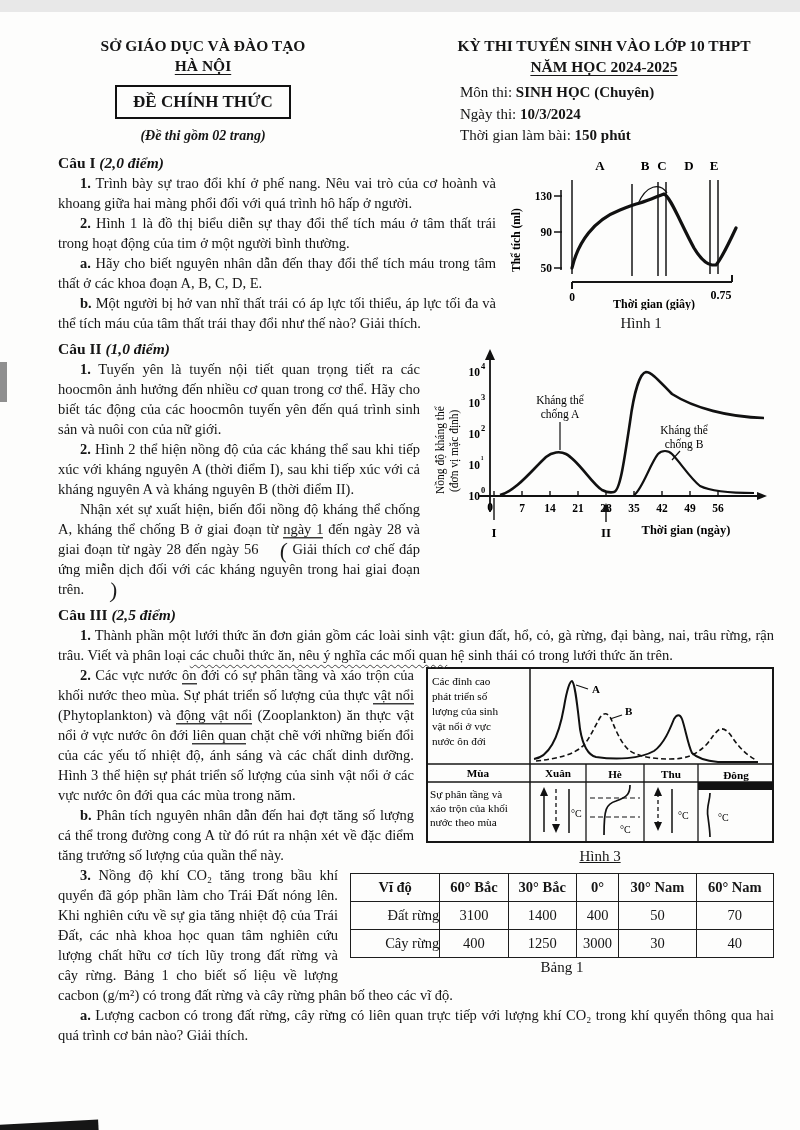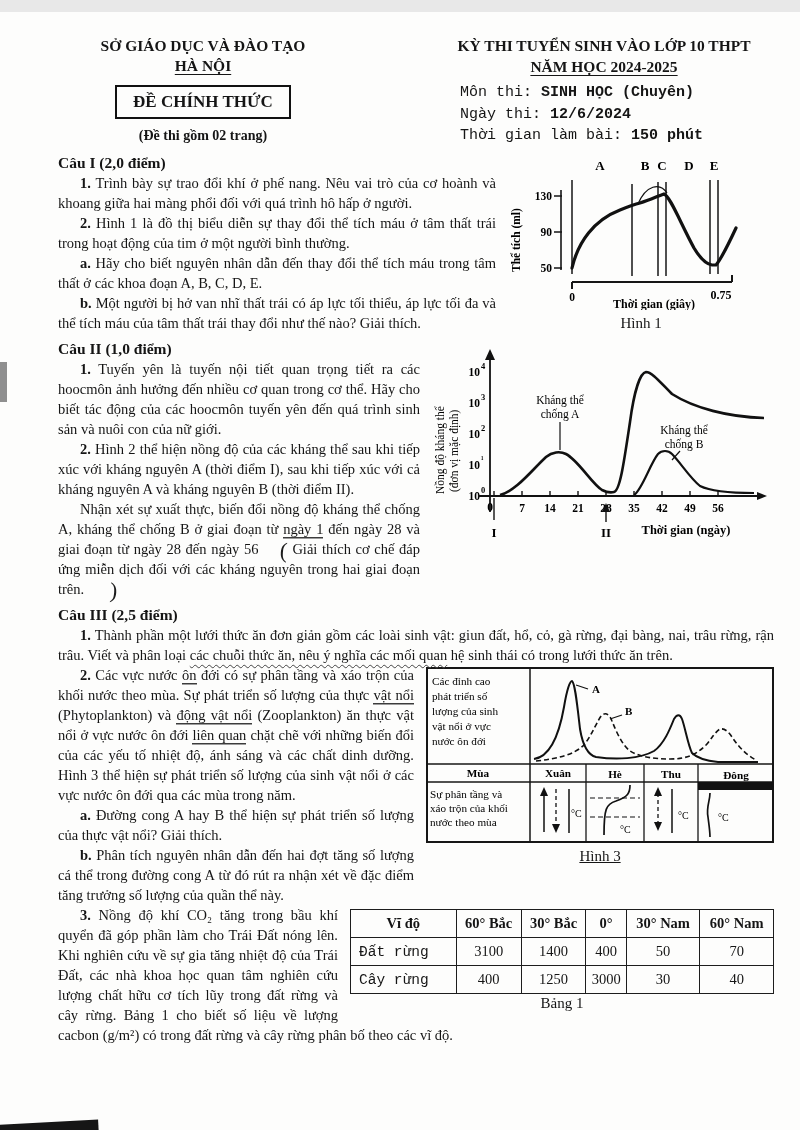--- a/index.html
+++ b/index.html
@@ -1,46 +1,46 @@
 <!DOCTYPE html>
 <html><head>
 <meta charset="utf-8">
 <style>
   html,body{margin:0;padding:0;background:#e8e8e8;}
   .page{position:relative;width:800px;height:1130px;margin:12px auto;background:#fdfdfc;
         font-family:"Liberation Serif",serif;color:#151515;overflow:hidden;}
   .content{padding:24px 26px 0 58px;}
   .b{font-weight:bold;}
-  .bi{font-weight:bold;}
+  .bi{font-weight:bold;font-style:italic;}
   .u{text-decoration:underline;text-underline-offset:3px;}
   
   .hdr{display:flex;justify-content:space-between;align-items:flex-start;}
   .hdr-left{width:290px;text-align:center;font-size:15.5px;line-height:1.3;}
   .box{display:inline-block;border:2.2px solid #111;padding:4px 16px;margin:9px auto 8px;font-size:17px;}
   .pages-note{font-size:14px;}
   .hdr-right{width:340px;text-align:center;font-size:15.5px;line-height:1.35;}
-  .meta{text-align:left;margin-top:4px;padding-left:26px;font-size:15px;line-height:1.45;font-family:Liberation Mono, monospace;}
+  .meta{text-align:left;margin-top:4px;padding-left:26px;font-size:15px;line-height:1.45;}
   
   .sec{margin-top:7px;}
   .sec-clear{clear:both;}
   h3.cau{font-size:15.5px;margin:6px 0 1px;font-weight:normal;}
   p.para{margin:0;font-size:14.5px;line-height:20px;text-align:justify;text-indent:22px;}
   
   .fig{float:right;text-align:center;}
   .fig1-wrap{width:266px;margin:0 0 2px 12px;}
   .fig2-wrap{width:342px;margin:2px 0 40px 12px;}
   .fig3-wrap{width:348px;margin:2px 0 4px 12px;text-decoration:underline;}
   .caption{font-size:15px;margin-top:1px;}
   svg text{font-family:"Liberation Serif",serif;}
   
   .tbl-wrap{float:right;width:424px;margin:4px 0 2px 12px;text-align:center;}
   table.bang{border-collapse:collapse;width:100%;}
   table.bang th,table.bang td{border:1.7px solid #1d1d1d;font-size:14.5px;padding:3px 0;text-align:center;height:21px;}
   table.bang th{font-weight:bold;}
-  table.bang td.rowlab{text-align:left;padding-left:8px;font-family:Liberation Mono, monospace;}
+  table.bang td.rowlab{text-align:right;padding-left:8px;}
   
   .pen-u{box-shadow:inset 0 -2px 0 #fdfdfc, 0 1.5px 0 #3c3c3c;}
   .pen-wavy{text-decoration:underline;text-decoration-style:wavy;text-decoration-color:#444;text-decoration-thickness:1px;text-underline-offset:4px;}
   .pen-paren{font-size:22px;line-height:0;vertical-align:-3px;color:#1c1c1c;display:inline-block;transform:rotate(4deg);}
   
   .edge-tab{position:absolute;left:0;top:350px;width:7px;height:40px;background:#8f8f8f;}
   .corner-bar{position:absolute;left:-6px;bottom:2px;width:105px;height:15px;background:#161616;transform:rotate(-3deg);transform-origin:left bottom;}
 </style>
 </head>
 <body>
@@ -53,21 +53,21 @@
         <div class="b">SỞ GIÁO DỤC VÀ ĐÀO TẠO</div>
         <div class="b u">HÀ NỘI</div>
         <div><span class="box b">ĐỀ CHÍNH THỨC</span></div>
         <div class="bi pages-note">(Đề thi gồm 02 trang)</div>
       </div>
       <div class="hdr-right">
         <div class="b">KỲ THI TUYỂN SINH VÀO LỚP 10 THPT</div>
         <div class="b u">NĂM HỌC 2024-2025</div>
         <div class="meta">
           <div><span>Môn thi: </span><span class="b">SINH HỌC (Chuyên)</span></div>
-          <div><span>Ngày thi: </span><span class="b">12/6/2024</span></div>
+          <div><span>Ngày thi: </span><span class="b">10/3/2024</span></div>
           <div><span>Thời gian làm bài: </span><span class="b">150 phút</span></div>
         </div>
       </div>
     </div>
 
     <div class="sec">
       <div class="fig fig1-wrap">
         <svg width="266" height="156" viewBox="0 0 266 156">
           <g>
             <text transform="translate(12,118) rotate(-90)" font-size="11.5" font-weight="bold">Thể tích (ml)</text>
@@ -155,21 +155,21 @@
             <text x="62" y="195" font-size="13" font-weight="bold" text-anchor="middle">I</text>
             <line x1="174" y1="180" x2="174" y2="166" stroke="#111" stroke-width="1.4"></line>
             <polygon points="174,161 170,170 178,170" fill="#111"></polygon>
             <text x="174" y="195" font-size="13" font-weight="bold" text-anchor="middle">II</text>
           </g>
         </svg>
       </div>
       <h3 class="cau"><span class="b">Câu II</span><span class="bi"> (1,0 điểm)</span></h3>
       <p class="para"><span class="b">1.</span><span> Tuyến yên là tuyến nội tiết quan trọng tiết ra các hoocmôn ảnh hưởng đến nhiều cơ quan trong cơ thể. Hãy cho biết tác động của các hoocmôn tuyến yên đến quá trình sinh sản và nuôi con của nữ giới.</span></p>
       <p class="para"><span class="b">2.</span><span> Hình 2 thể hiện nồng độ của các kháng thể sau khi tiếp xúc với kháng nguyên A (thời điểm I), sau khi tiếp xúc với cả kháng nguyên A và kháng nguyên B (thời điểm II).</span></p>
-      <p class="para"><span>Nhận xét sự xuất thực, biến đổi nồng độ kháng thể chống A, kháng thể chống B ở giai đoạn từ </span><span class="pen-u">ngày 1</span><span> đến ngày 28 và giai đoạn từ ngày 28 đến ngày 56</span><span class="pen-paren">(</span><span> Giải thích cơ chế đáp ứng miễn dịch đối với các kháng nguyên trong hai giai đoạn trên. </span><span class="pen-paren">)</span></p>
+      <p class="para"><span>Nhận xét sự xuất hiện, biến đổi nồng độ kháng thể chống A, kháng thể chống B ở giai đoạn từ </span><span class="pen-u">ngày 1</span><span> đến ngày 28 và giai đoạn từ ngày 28 đến ngày 56</span><span class="pen-paren">(</span><span> Giải thích cơ chế đáp ứng miễn dịch đối với các kháng nguyên trong hai giai đoạn trên. </span><span class="pen-paren">)</span></p>
     </div>
 
     <div class="sec sec-clear">
       <h3 class="cau"><span class="b">Câu III</span><span class="bi"> (2,5 điểm)</span></h3>
       <p class="para"><span class="b">1.</span><span> Thành phần một lưới thức ăn đơn giản gồm các loài sinh vật: giun đất, hổ, cỏ, gà rừng, đại bàng, nai, trâu rừng, rận trâu. Viết và phân loại </span><span class="pen-wavy">các chuỗi thức ăn, nêu ý nghĩa các mối quan</span><span> hệ sinh thái có trong lưới thức ăn trên.</span></p>
 
       <div class="fig fig3-wrap">
         <svg width="348" height="176" viewBox="0 0 348 176">
           <g>
             <rect x="1" y="1" width="346" height="174" fill="none" stroke="#161616" stroke-width="2"></rect>
@@ -220,21 +220,20 @@
             <text x="252" y="152">°C</text>
             <rect x="272" y="115" width="75" height="8" fill="#111"></rect>
             <path d="M284,126 C284,134 280,140 282,150 C283,158 284,164 284,170" stroke="#111" stroke-width="1.7" fill="none"></path>
             <text x="292" y="154">°C</text>
           </g>
         </svg>
         <div class="caption">Hình 3</div>
       </div>
 
       <p class="para"><span class="b">2.</span><span> Các vực nước </span><span class="pen-u">ôn</span><span> đới có sự phân tầng và xáo trộn của khối nước theo mùa. Sự phát triển số lượng của thực </span><span class="pen-u">vật nổi</span><span> (Phytoplankton) và </span><span class="pen-u">động vật nổi</span><span> (Zooplankton) ăn thực vật nổi ở vực nước ôn đới </span><span class="pen-u">liên quan</span><span> chặt chẽ với những biến đổi của các yếu tố nhiệt độ, ánh sáng và các chất dinh dưỡng. Hình 3 thể hiện sự phát triển số lượng của sinh vật nổi ở các vực nước ôn đới qua các mùa trong năm.</span></p>
-      <p class="para"><span class="b">a.</span><span> Đường cong A hay B thể hiện sự phát triển số lượng của thực vật nổi? Giải thích.</span></p>
       <p class="para"><span class="b">b.</span><span> Phân tích nguyên nhân dẫn đến hai đợt tăng số lượng cá thể trong đường cong A từ đó rút ra nhận xét về đặc điểm tăng trưởng số lượng của quần thể này.</span></p>
 
       <div class="tbl-wrap">
         <table class="bang">
           <tbody>
               <tr>
             <th>Vĩ độ</th>
             <th>60° Bắc</th>
             <th>30° Bắc</th>
             <th>0°</th>
@@ -256,19 +255,20 @@
             <td>3000</td>
             <td>30</td>
             <td>40</td>
           </tr>
         </tbody>
           </table>
         <div class="caption">Bảng 1</div>
       </div>
 
       <p class="para"><span class="b">3.</span><span> Nồng độ khí CO₂ tăng trong bầu khí quyển đã góp phần làm cho Trái Đất nóng lên. Khi nghiên cứu về sự gia tăng nhiệt độ của Trái Đất, các nhà khoa học quan tâm nghiên cứu lượng chất hữu cơ tích lũy trong đất rừng và cây rừng. Bảng 1 cho biết số liệu về lượng cacbon (g/m²) có trong đất rừng và cây rừng phân bố theo các vĩ độ.</span></p>
+      <p class="para" style="clear:left;"><span class="b">a.</span><span> Lượng cacbon có trong đất rừng, cây rừng có liên quan trực tiếp với lượng khí CO₂ trong khí quyển thông qua hai quá trình cơ bản nào? Giải thích.</span></p>
     </div>
 
   </div>
 
   <div class="edge-tab"></div>
   <div class="corner-bar"></div>
 </div>
 
 </body></html>

